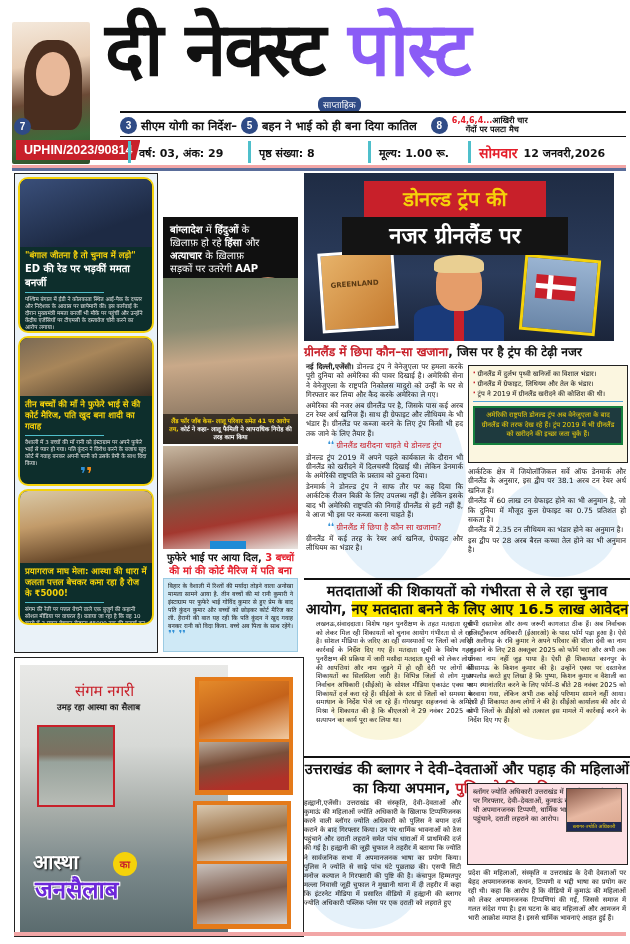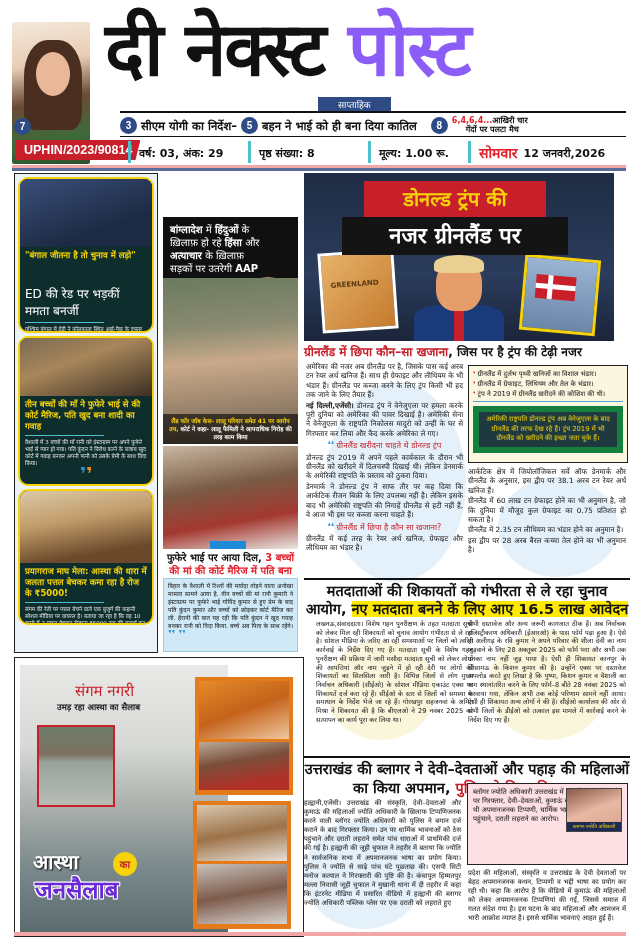--- a/index.html
+++ b/index.html
@@ -8,21 +8,21 @@
 
   
   .mast-photo { left: 12px; top: 22px; width: 78px; height: 142px; background: linear-gradient(170deg, #f4e9dc 0%, #e8cdb4 30%, #6b4a36 55%, #3d6b3a 80%, #2f4f2a 100%); border-radius: 2px; overflow: hidden; }
   .mast-photo .face { position: absolute; left: 24px; top: 30px; width: 34px; height: 44px; border-radius: 50%; background: #e8b899; }
   .mast-photo .hair { position: absolute; left: 12px; top: 18px; width: 58px; height: 90px; border-radius: 40% 40% 20% 20%; background: #4a2e1f; z-index: 0; }
   .mast-photo .face { z-index: 1; }
   .page-bubble { width: 17px; height: 17px; border-radius: 50%; background: #2f4b86; color: #fff; font-size: 10px; font-weight: bold; display: flex; align-items: center; justify-content: center; font-family: "Liberation Sans", sans-serif; }
   .title { left: 105px; top: 12px; font-size: 74px; font-weight: bold; letter-spacing: -2px; line-height: 1; font-family: "DejaVu Sans", sans-serif; white-space: nowrap; }
   .title .black { color: #111; }
   .title .red { color: #8b5cf6; }
-  .weekly { left: 318px; top: 97px; background: #2f4b86; color: #fff; font-size: 9px; padding: 1px 20px; border-radius: 0; }
+  .weekly { left: 318px; top: 97px; background: #2f4b86; color: #fff; font-size: 9px; padding: 1px 5px; border-radius: 6px; }
   .rule-top { left: 120px; top: 111px; width: 506px; height: 2px; background: #111; }
   .teaser-row { left: 120px; top: 114px; width: 506px; height: 22px; display: flex; align-items: center; gap: 4px; font-size: 11.5px; font-weight: bold; }
   .teaser-row .txt { white-space: nowrap; }
   .teaser-small { font-size: 8px; line-height: 9px; font-weight: bold; }
   .teaser-small .red { color: #e41d2a; }
   .rule-mid { left: 120px; top: 136px; width: 506px; height: 1px; background: #111; }
   .reg-badge { left: 16px; top: 140px; background: #c8202a; color: #fff; font-family: "Liberation Sans", sans-serif; font-weight: bold; font-size: 12.5px; padding: 3px 8px; clip-path: polygon(0 0, 100% 0, 96% 100%, 0 100%); }
   .info-row { left: 120px; top: 140px; width: 506px; height: 24px; display: flex; align-items: center; font-size: 11px; font-weight: bold; }
   .info-cell { display: flex; align-items: center; height: 24px; padding-left: 8px; }
   .info-cell .bar { width: 3px; height: 22px; background: #4fbfcb; margin-right: 8px; }
@@ -30,21 +30,21 @@
   .band-pink { left: 12px; top: 165px; width: 614px; height: 3px; background: #f2a6a6; }
   .band-blue { left: 12px; top: 168px; width: 614px; height: 3px; background: #5a6d9a; }
 
   
   .col-left { left: 14px; top: 173px; width: 144px; height: 480px; border: 1px solid #222; background: #eaf2f8; padding: 3px; }
   .dcard { position: relative; background: #0d2e2c; border: 2px solid #f5d20a; border-radius: 10px; color: #fff; overflow: hidden; }
   .dcard .img { height: 70px; background: linear-gradient(160deg, #3a4f7a, #1d2a44 70%); }
   .dcard .img.warm { background: linear-gradient(160deg, #7a6a55, #a8865a 40%, #3c2f22 100%); }
   .dcard .img.desert { background: linear-gradient(170deg, #d9c9a7, #c29b6a 40%, #6a4a2b 80%); }
   .dcard .head { font-size: 8.5px; font-weight: bold; color: #f5d20a; padding: 3px 5px 0; line-height: 11px; }
-  .dcard .sub { font-size: 12px; font-weight: normal; color: #fff; padding: 0 5px; margin-top: 24px; }
+  .dcard .sub { font-size: 10px; font-weight: bold; color: #fff; padding: 0 5px; }
   .dcard .hr { height: 1px; background: #4fbfcb; margin: 3px 5px; width: 60%; }
   .dcard .body { font-size: 5.5px; line-height: 7px; color: #e7e7e7; padding: 0 5px; }
   .dcard .quote { font-size: 18px; font-weight: bold; line-height: 14px; padding: 0 5px 3px 60px; }
   .quote .b { color: #2e8fd6; } .quote .o { color: #f08a18; }
 
   
   .aap { left: 163px; top: 174px; width: 135px; height: 100px; background: #101010; color: #fff; padding: 6px 7px; overflow: hidden; margin-top: 43px; }
   .aap .t { font-size: 10px; line-height: 13px; }
   .aap .t b { font-weight: bold; }
   .aap .by { text-align: center; font-size: 6px; margin-top: 5px; margin-right: 20px; }
@@ -81,21 +81,21 @@
   .col-text .sh { color: #c8202a; font-weight: normal; font-size: 8px; text-align: center; margin: 2px 0; }
   .col-text .sh .q { color: #2e8fd6; font-size: 10px; }
   .col-text .lead { font-weight: bold; }
   .t1 { left: 306px; top: 362px; width: 157px; }
   .blob { position: absolute; border-radius: 50%; background: #cfe6f5; opacity: 0.55; z-index: -1; }
 
   .factbox { left: 468px; top: 365px; width: 160px; height: 98px; border: 1px solid #222; background: #fbf6e0; padding: 3px 4px; }
   .factbox .li { font-size: 6.8px; line-height: 10px; white-space: nowrap; }
   .factbox .li .dot { color: #c8202a; font-weight: bold; }
   .factbox .sep { height: 1px; background: #4fa4d6; margin: 2px 0 4px; }
-  .factbox .dark { background: #1e3a3e; color: #f5d20a; font-size: 6.8px; line-height: 9.5px; padding: 3px 5px; border: 6px solid #15803d; text-align: center; }
+  .factbox .dark { background: #1e3a3e; color: #f5d20a; font-size: 6.8px; line-height: 9.5px; padding: 3px 5px; border: 2px solid #15803d; text-align: center; }
   .t2 { left: 468px; top: 467px; width: 158px; }
 
   .rule-thick { height: 2px; background: #111; }
 
   .h-voter { left: 304px; top: 582px; width: 326px; font-size: 14.5px; font-weight: bold; line-height: 18px; text-align: center; }
   .h-voter .hl { background: #ffe900; }
   .t3 { left: 316px; top: 620px; width: 157px; }
   .t4 { left: 468px; top: 620px; width: 158px; }
   .t3.col-text, .t4.col-text { font-size: 6.6px; line-height: 8.7px; }
 
@@ -245,22 +245,22 @@
   </div>
   <div class="red-hd">डोनल्ड ट्रंप की</div>
   <div class="blk-hd">नजर ग्रीनलैंड पर</div>
 </div>
 <div class="abs trump-sub">
   <span class="red">ग्रीनलैंड में छिपा कौन–सा खजाना</span><span>, जिस पर है ट्रंप की टेढ़ी नजर</span>
 </div>
 
 <div class="abs t1 col-text">
   <div class="blob" style="left:20px;top:20px;width:140px;height:200px;"></div>
+  <p><span class="lead">नई दिल्ली,एजेंसी।</span> <span>डोनल्ड ट्रंप ने वेनेजुएला पर हमला करके पूरी दुनिया को अमेरिका की पावर दिखाई है। अमेरिकी सेना ने वेनेजुएला के राष्ट्रपति निकोलस मादुरो को उन्हीं के घर से गिरफ्तार कर लिया और कैद करके अमेरिका ले गए।</span></p>
   <p>अमेरिका की नजर अब ग्रीनलैंड पर है, जिसके पास कई अरब टन रेयर अर्थ खनिज हैं। साथ ही ग्रेफाइट और लीथियम के भी भंडार हैं। ग्रीनलैंड पर कब्जा करने के लिए ट्रंप किसी भी हद तक जाने के लिए तैयार हैं।</p>
-  <p><span class="lead">नई दिल्ली,एजेंसी।</span> <span>डोनल्ड ट्रंप ने वेनेजुएला पर हमला करके पूरी दुनिया को अमेरिका की पावर दिखाई है। अमेरिकी सेना ने वेनेजुएला के राष्ट्रपति निकोलस मादुरो को उन्हीं के घर से गिरफ्तार कर लिया और कैद करके अमेरिका ले गए।</span></p>
   <div class="sh"><span class="q">❛❛</span> <span>ग्रीनलैंड खरीदना चाहते थे डोनल्ड ट्रंप</span></div>
   <p>डोनल्ड ट्रंप 2019 में अपने पहले कार्यकाल के दौरान भी ग्रीनलैंड को खरीदने में दिलचस्पी दिखाई थी। लेकिन डेनमार्क के अमेरिकी राष्ट्रपति के प्रस्ताव को ठुकरा दिया।</p>
   <p>डेनमार्क ने डोनल्ड ट्रंप ने साफ तौर पर कह दिया कि आर्कटिक रीजन बिक्री के लिए उपलब्ध नहीं है। लेकिन इसके बाद भी अमेरिकी राष्ट्रपति की निगाहें ग्रीनलैंड से हटी नहीं हैं, वे आज भी इस पर कब्जा करना चाहते हैं।</p>
   <div class="sh"><span class="q">❛❛</span> <span>ग्रीनलैंड में छिपा है कौन सा खजाना?</span></div>
   <p>ग्रीनलैंड में कई तरह के रेयर अर्थ खनिज, ग्रेफाइट और लीथियम का भंडार है।</p>
 </div>
 
 <div class="abs factbox">
   <div class="li"><span class="dot">❛</span> <span>ग्रीनलैंड में दुर्लभ पृथ्वी खनिजों का विशाल भंडार।</span></div>
   <div class="li"><span class="dot">❛</span> <span>ग्रीनलैंड में ग्रेफाइट, लिथियम और तेल के भंडार।</span></div>

